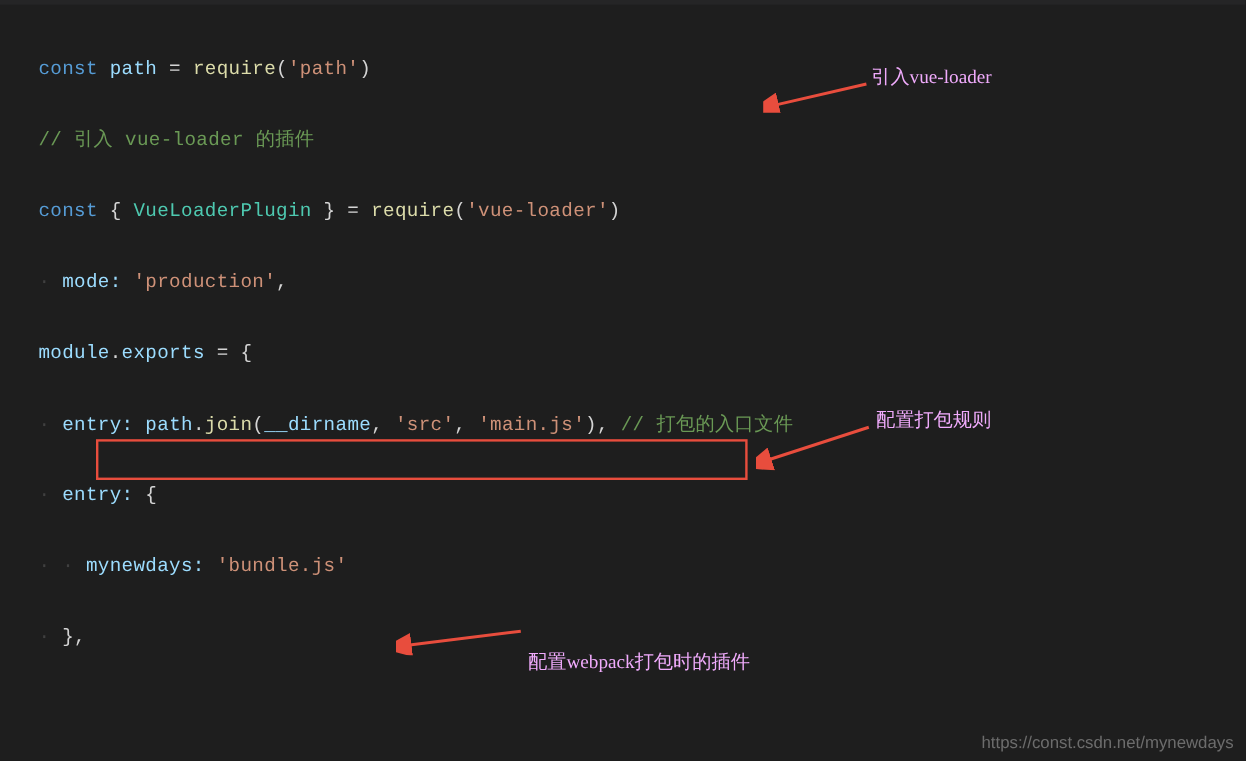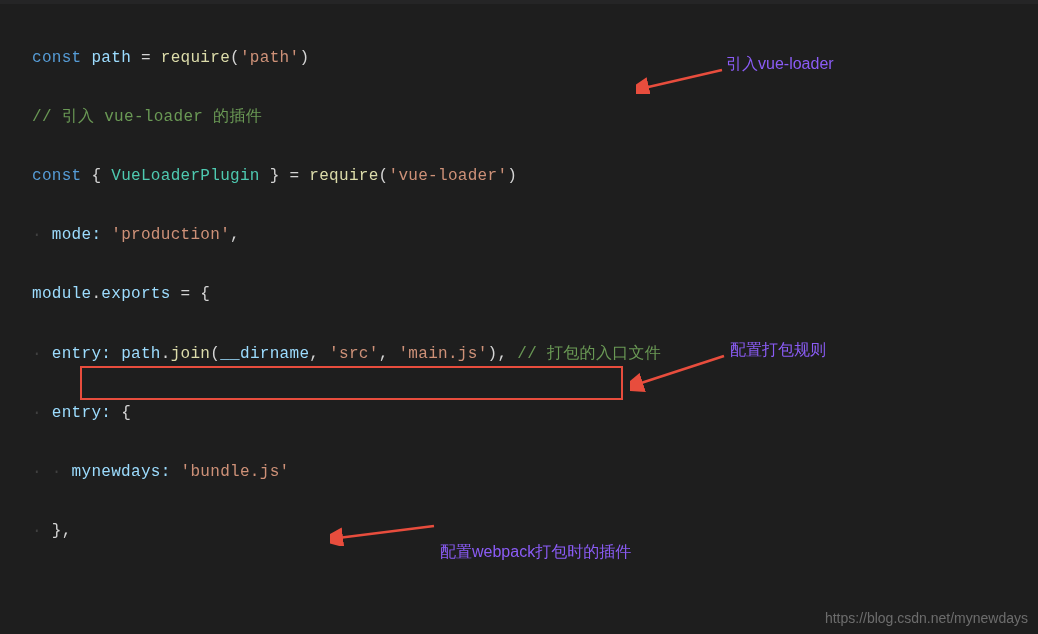--- a/index.html
+++ b/index.html
@@ -35,22 +35,22 @@
     .cmt { color: #6a9955; }
     .punc { color: #d4d4d4; }
     .cls { color: #4ec9b0; }
     .op { color: #d4d4d4; }
     .guide {
       color: #404040;
       position: relative;
     }
     .annotation {
       position: absolute;
-      color: #8b5cf6;
-      font-family: Liberation Sans, sans-serif;
+      color: #f0abfc;
+      font-family: Liberation Serif, serif;
       font-size: 16px;
     }
     .arrow {
       position: absolute;
       pointer-events: none;
     }
     .highlight-box {
       position: absolute;
       border: 2px solid #e84d3d;
       pointer-events: none;
@@ -130,13 +130,13 @@
 
 <svg class="arrow" style="left:330px; top:516px; width:110px; height:30px;" viewBox="0 0 110 30">
   <defs>
       <marker id="ah3" markerWidth="10" markerHeight="8" refX="2" refY="4" orient="auto">
         <polygon points="0 0, 10 4, 0 8" fill="#e84d3d"></polygon>
       </marker>
     </defs>
   <line x1="104" y1="10" x2="8" y2="22" stroke="#e84d3d" stroke-width="2.5" marker-end="url(#ah3)"></line>
 </svg>
 
-<div class="watermark">https://blog.csdn.net/mynewdays</div>
+<div class="watermark">https://const.csdn.net/mynewdays</div>
 
 </body></html>

